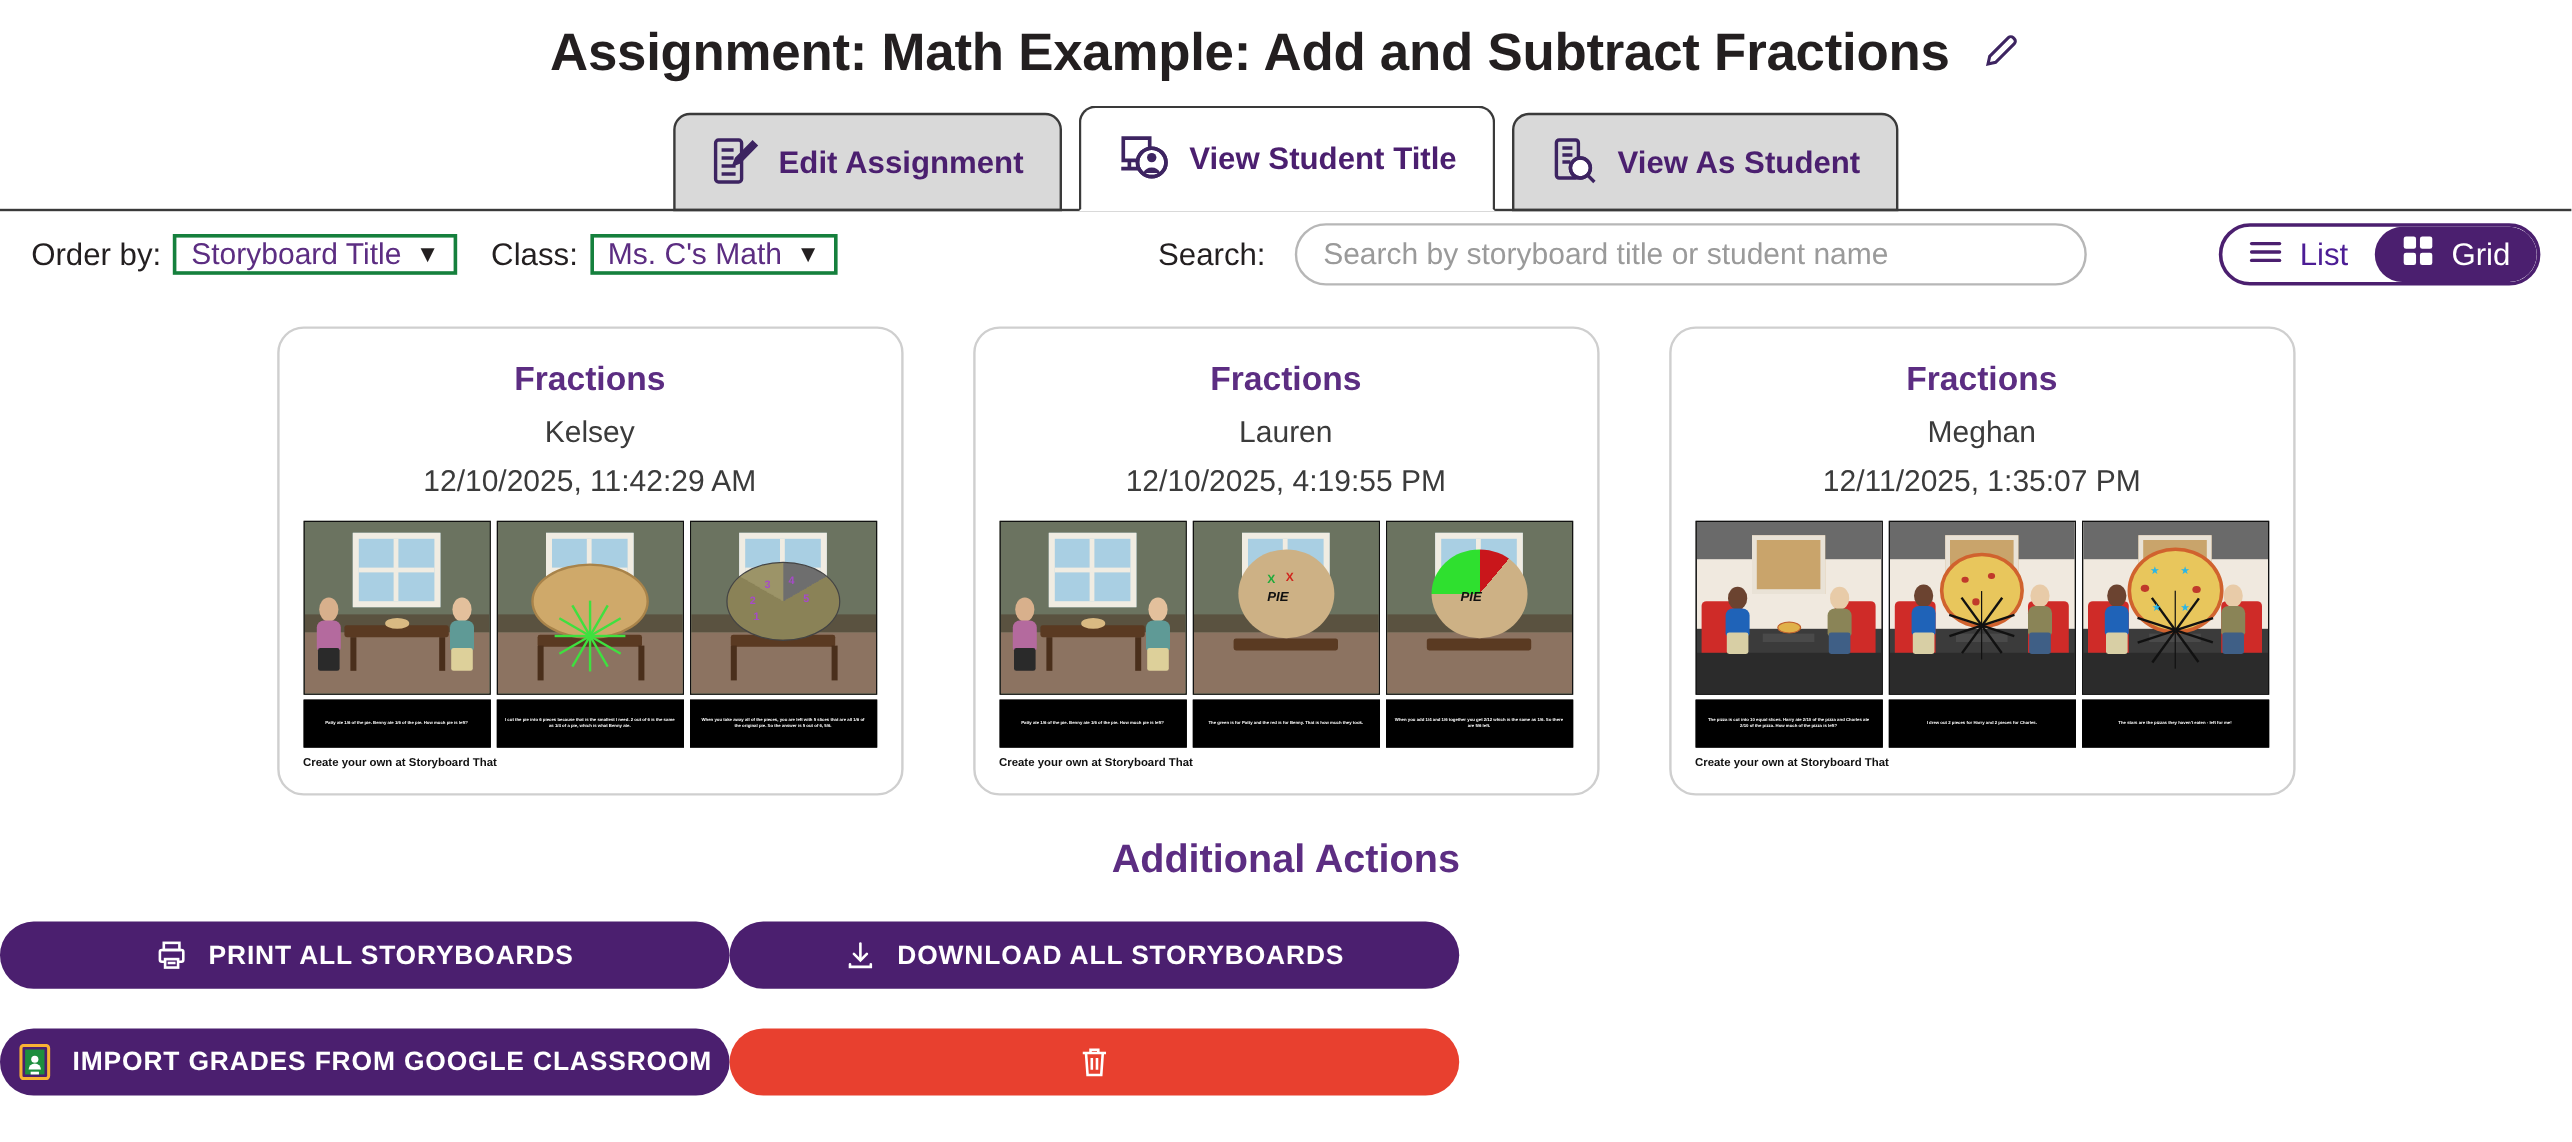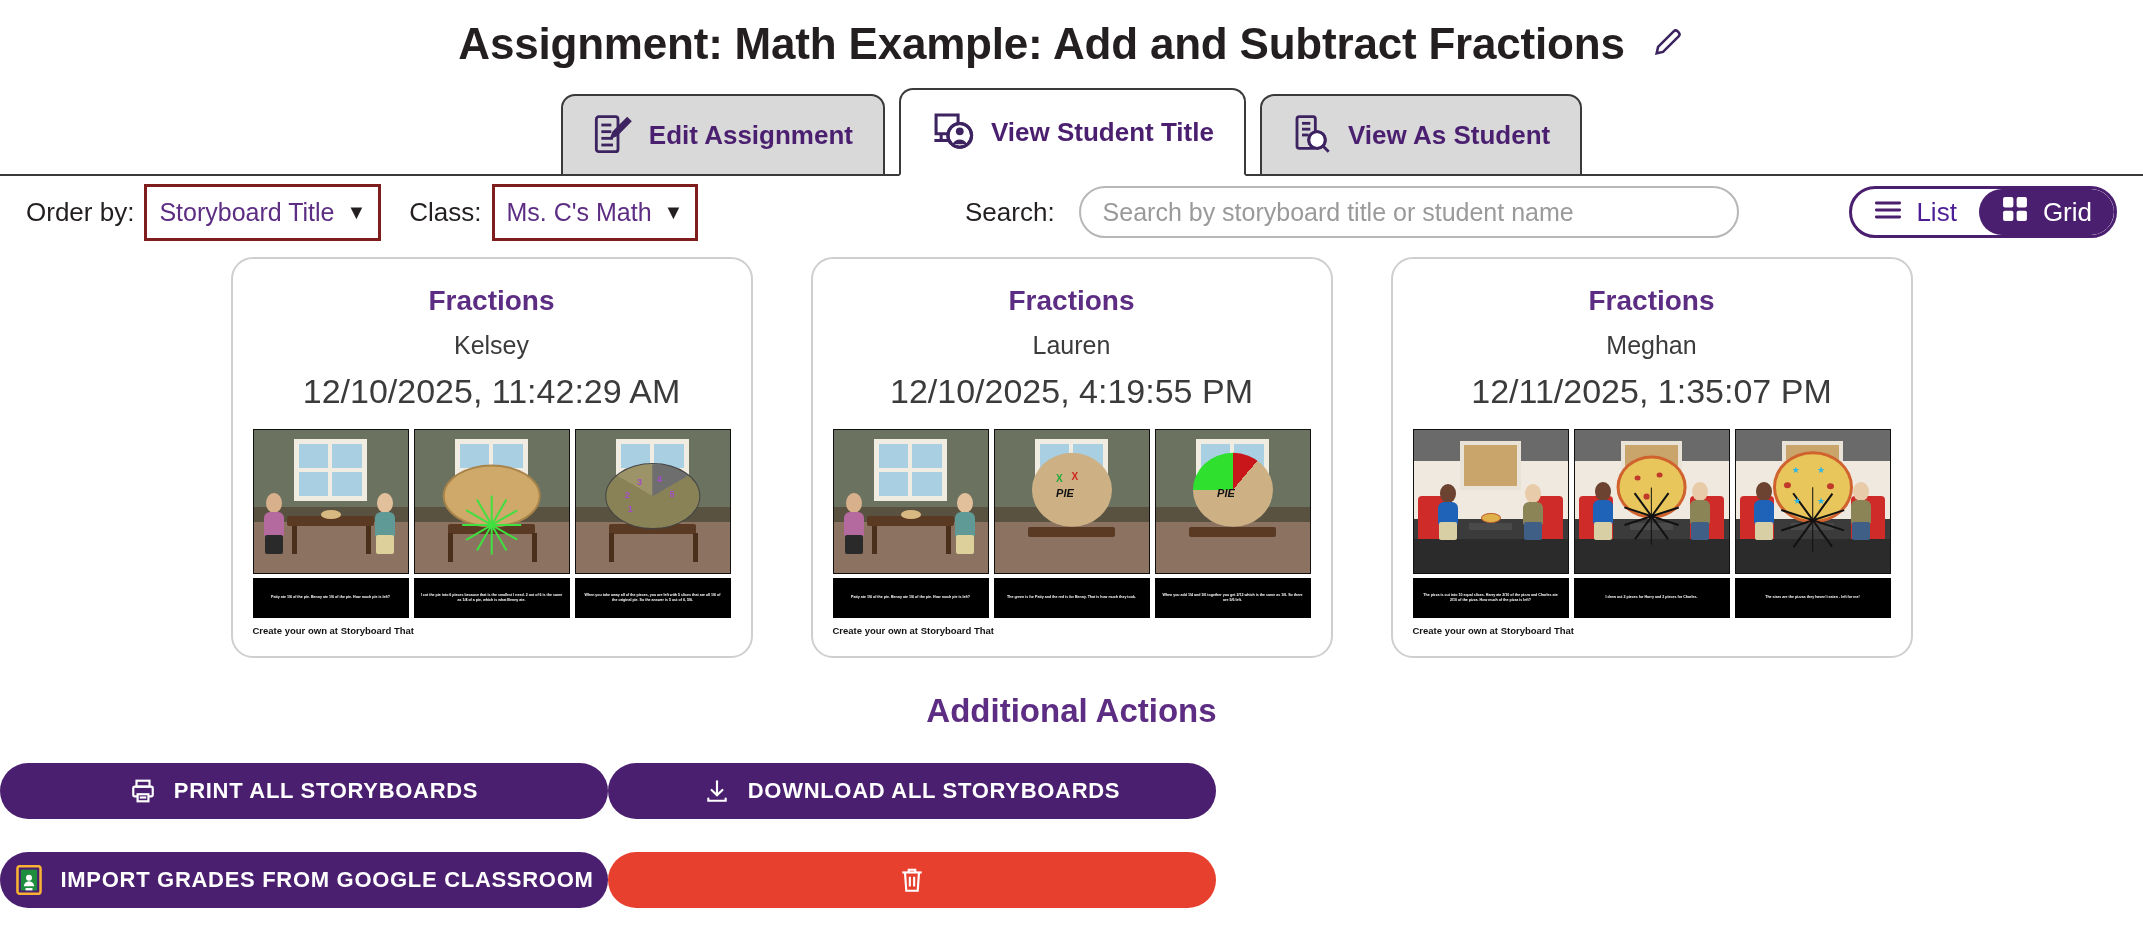--- a/index.html
+++ b/index.html
@@ -81,23 +81,23 @@
     padding: 0 26px;
     position: relative;
   }
   .tb-label {
     font-size: 26px;
     color: #231f20;
     margin-right: 10px;
     white-space: nowrap;
   }
   .select-box {
-    border: 3px solid #7f1d1d;
+    border: 3px solid #15803d;
     background: #ffffff;
-    height: 57px;
+    height: 34px;
     display: flex;
     align-items: center;
     gap: 12px;
     padding: 0 12px;
     color: #5c2d82;
     font-size: 25px;
     white-space: nowrap;
     cursor: pointer;
   }
   .caret { font-size: 20px; color: #231f20; line-height: 1; }
@@ -150,21 +150,21 @@
     background: #4b1f6f;
     color: #ffffff;
     border-radius: 26px;
   }
 
   
   .cards {
     display: flex;
     justify-content: center;
     gap: 58px;
-    margin-top: 9px;
+    margin-top: 24px;
   }
   .card {
     width: 522px;
     border: 2px solid #cfcfcf;
     border-radius: 22px;
     background: #ffffff;
     padding: 26px 22px 20px 22px;
     display: flex;
     flex-direction: column;
     align-items: center;
@@ -174,21 +174,21 @@
     font-weight: 700;
     color: #5c2d82;
     margin-bottom: 14px;
   }
   .card-student {
     font-size: 25px;
     color: #3b3b3b;
     margin-bottom: 12px;
   }
   .card-date {
-    font-size: 34px;
+    font-size: 25px;
     color: #3b3b3b;
     margin-bottom: 18px;
     text-align: center;
   }
 
   
   .sb {
     width: 478px;
     display: flex;
     flex-direction: column;

